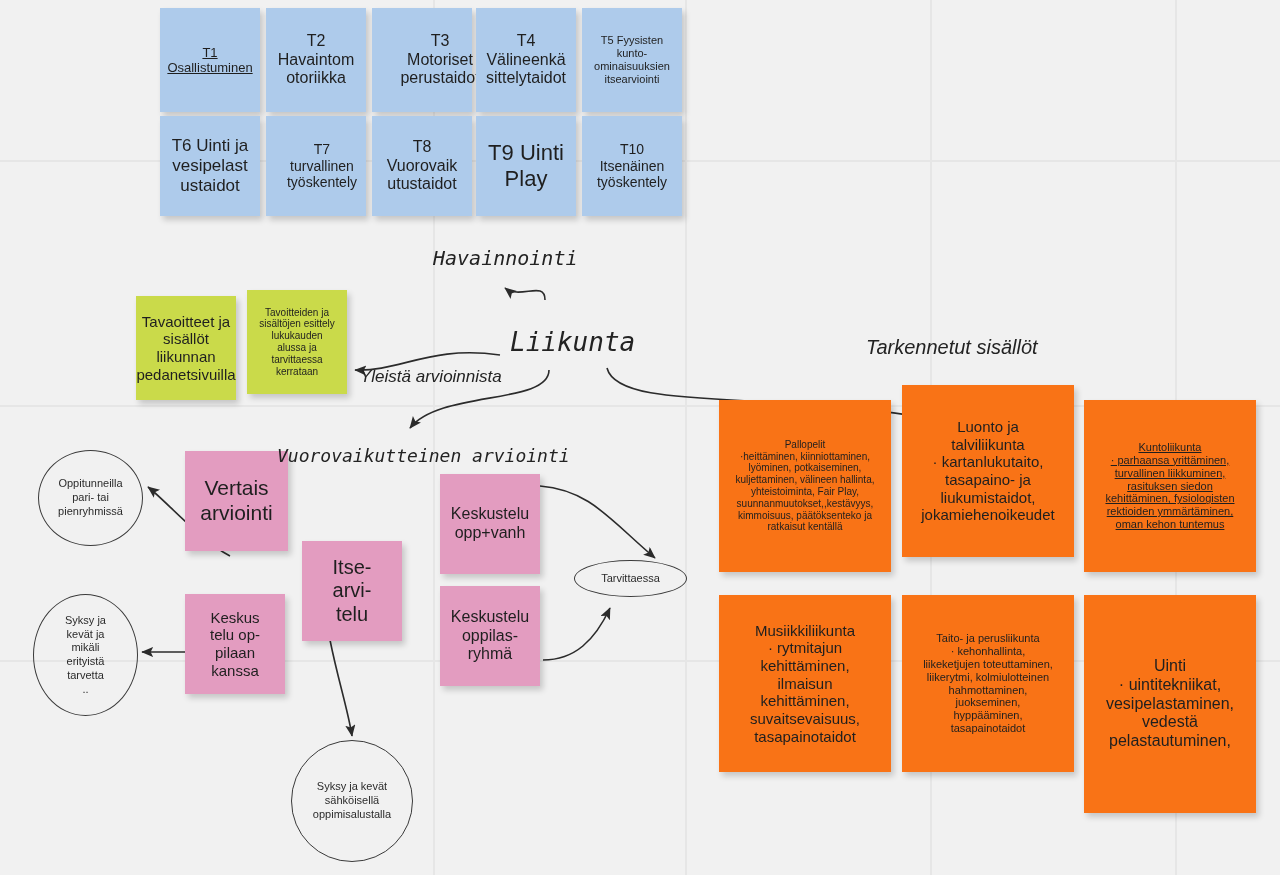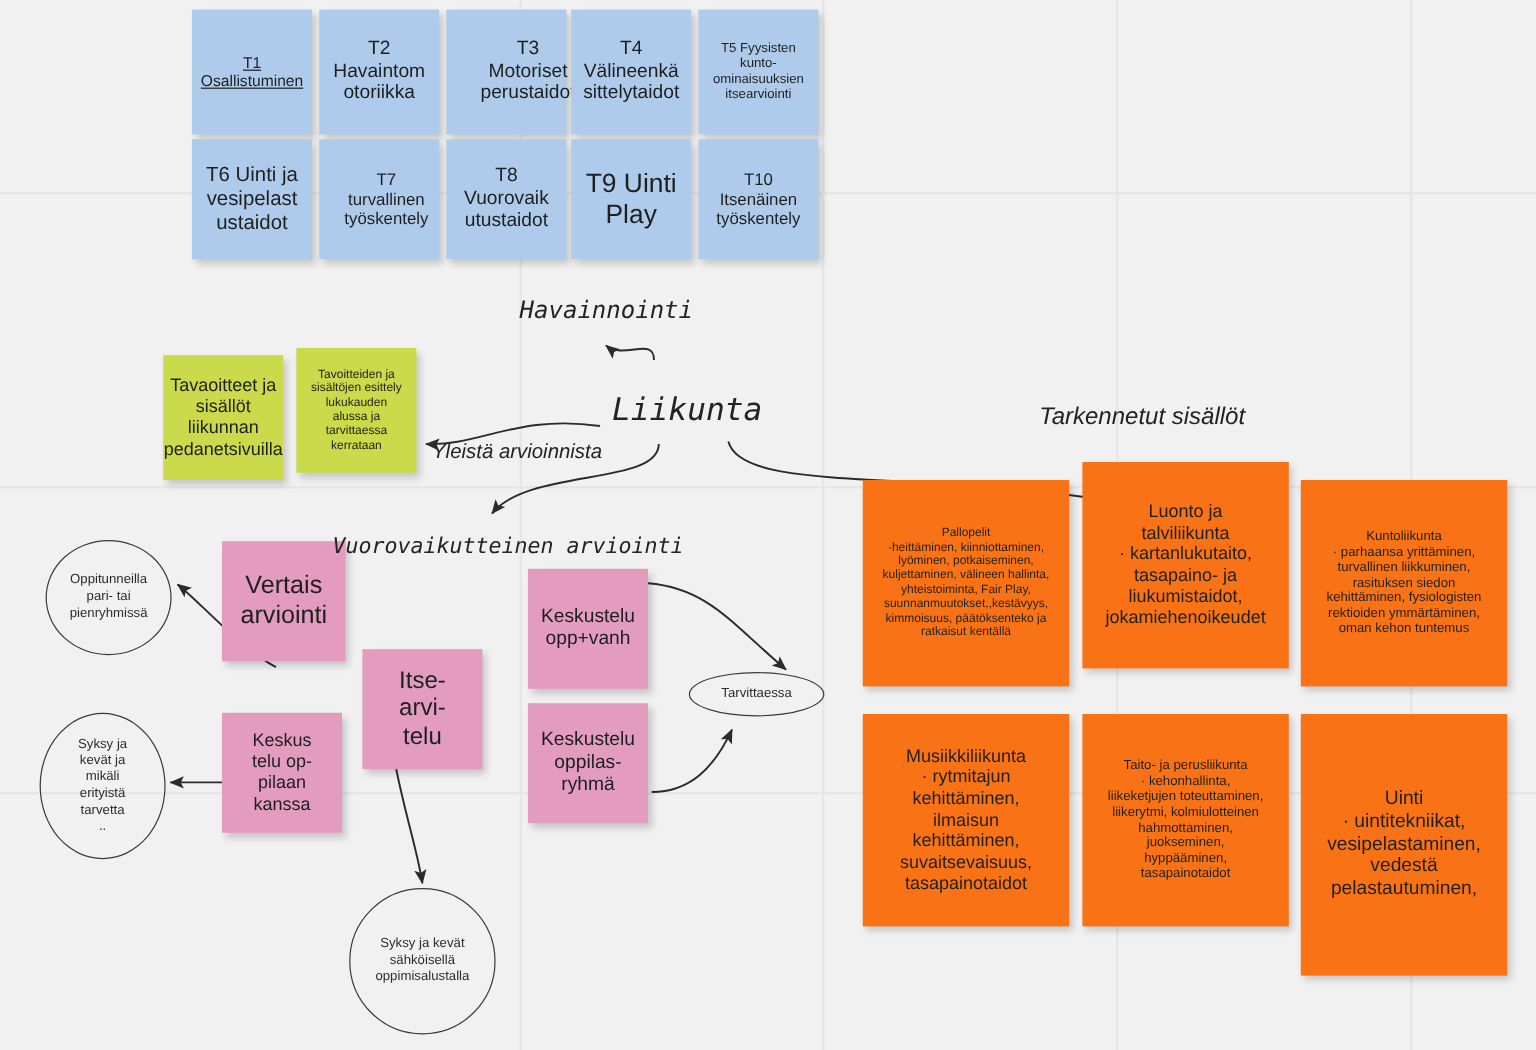--- a/index.html
+++ b/index.html
@@ -178,21 +178,21 @@
 yhteistoiminta, Fair Play,
 suunnanmuutokset,,kestävyys,
 kimmoisuus, päätöksenteko ja
 ratkaisut kentällä</div>
       <div class="note red" style="left: 902px; top: 385px; width: 172px; height: 172px; font-size: 15px;">Luonto ja
 talviliikunta
 · kartanlukutaito,
 tasapaino- ja
 liukumistaidot,
 jokamiehenoikeudet</div>
-      <div class="note red" style="left: 1084px; top: 400px; width: 172px; height: 172px; font-size: 11px;">Kuntoliikunta
+      <div class="note red" style="left: 1084px; top: 400px; width: 172px; height: 172px; font-size: 11px; text-decoration: underline;">Kuntoliikunta
 · parhaansa yrittäminen,
 turvallinen liikkuminen,
 rasituksen siedon
 kehittäminen, fysiologisten
 rektioiden ymmärtäminen,
 oman kehon tuntemus</div>
       <div class="note red" style="left: 719px; top: 595px; width: 172px; height: 177px; font-size: 15px;">Musiikkiliikunta
 · rytmitajun
 kehittäminen,
 ilmaisun

